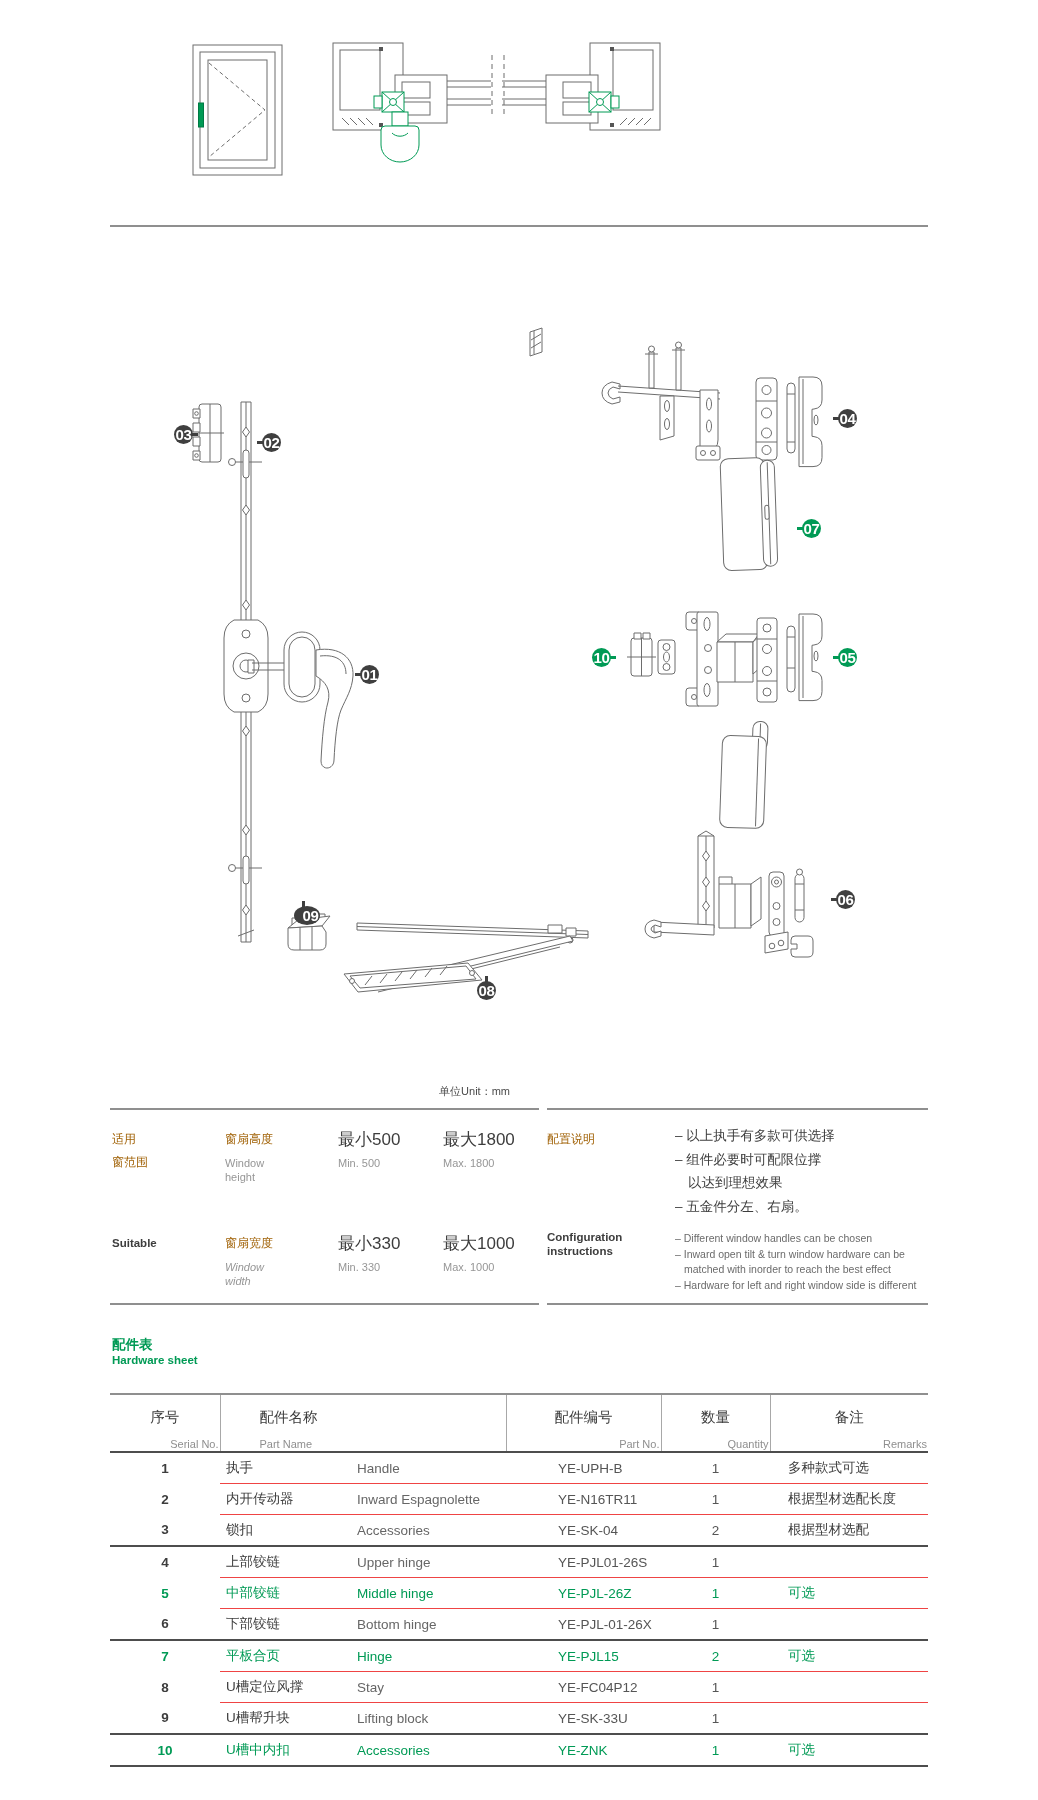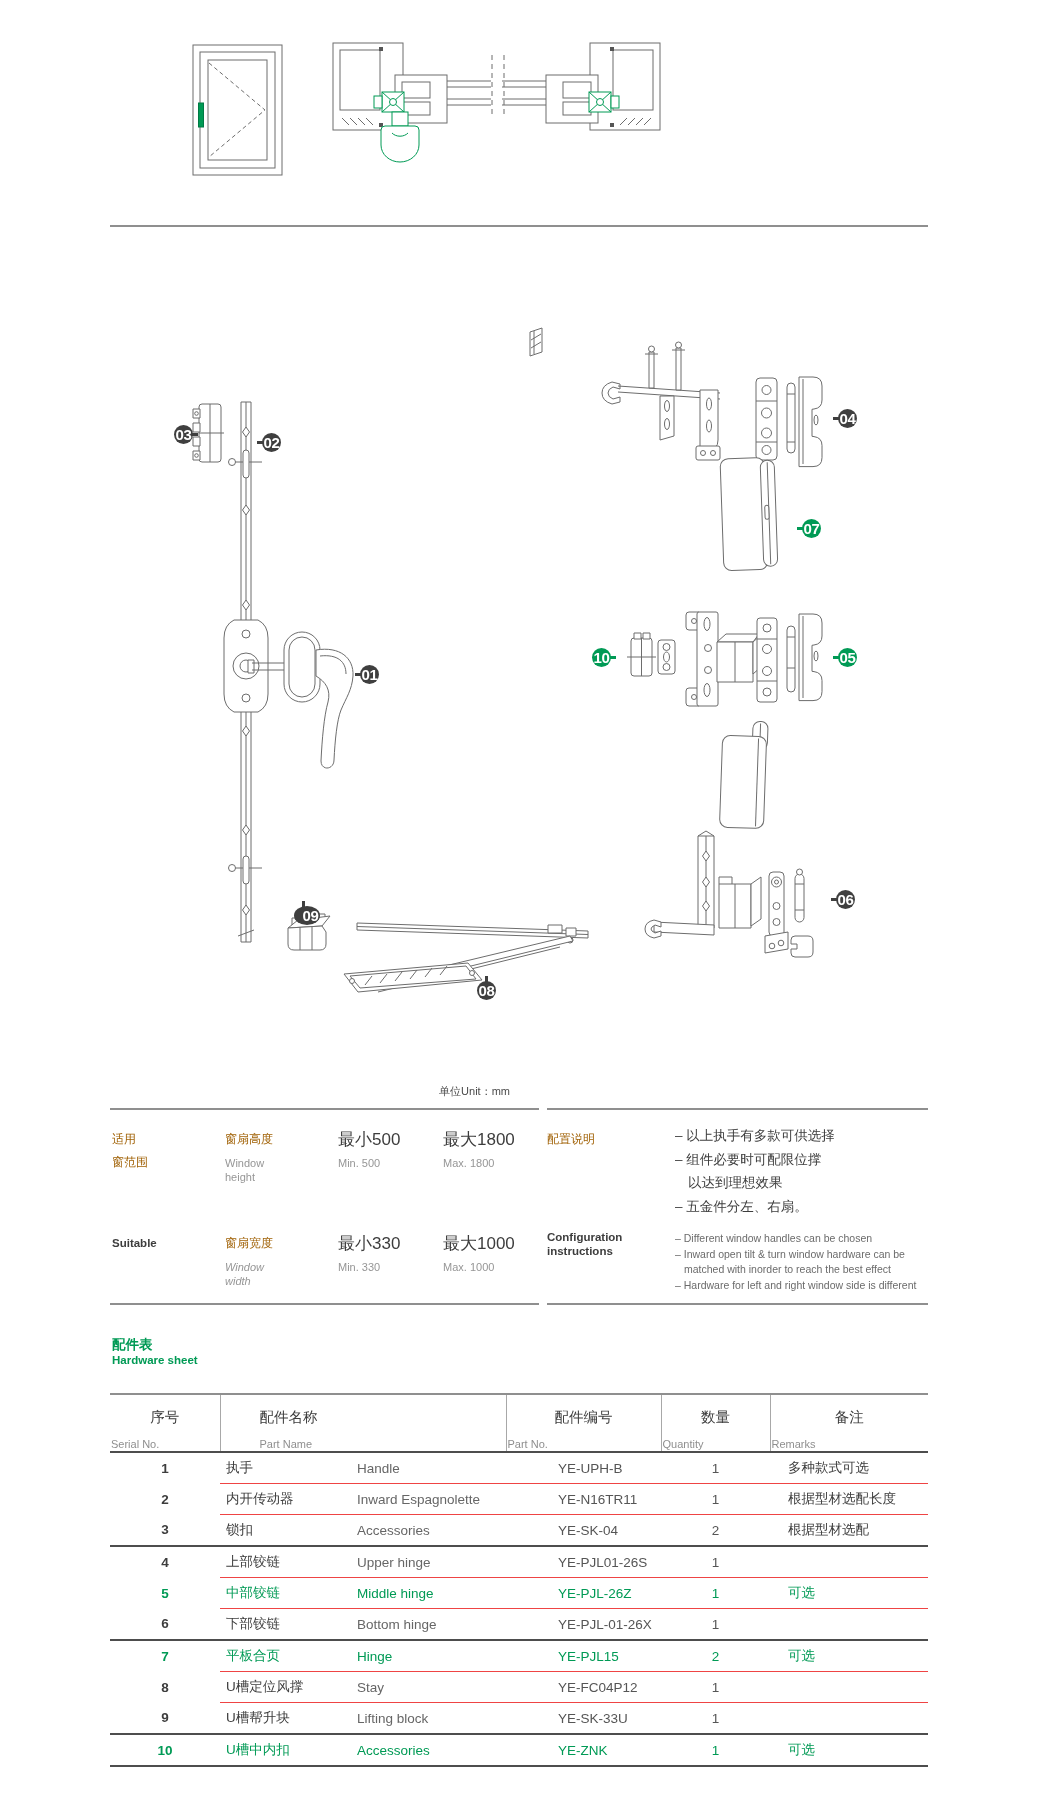--- a/index.html
+++ b/index.html
@@ -45,21 +45,21 @@
   .hw-title .cn{font-size:13.5px;font-weight:bold;color:#009a55;line-height:17px;}
   .hw-title .en{font-size:11.5px;font-weight:bold;color:#009a55;line-height:14px;}
 
   
   table.hw{position:absolute;left:110px;top:1393px;width:818px;border-collapse:collapse;
            table-layout:fixed;border-top:2px solid #8f8f8f;}
   table.hw thead tr{border-bottom:2px solid #4d4d4d;}
   table.hw thead td{border-right:1px solid #a8a8a8;vertical-align:top;padding-top:13px;height:52px;box-sizing:border-box;}
   table.hw thead td.last{border-right:none;}
   table.hw thead .hcn{font-size:14.5px;color:#3d3d3d;text-align:center;}
-  table.hw thead .hen{font-size:11px;color:#8f8f8f;text-align:left;margin-top:11px;}
+  table.hw thead .hen{font-size:11px;color:#8f8f8f;text-align:right;margin-top:11px;}
   table.hw thead td.hname .hcn,table.hw thead td.hname .hen{text-align:left;padding-left:38px;}
   table.hw tbody td{height:28px;font-size:13.5px;vertical-align:middle;}
   .c-no{text-align:center;font-weight:bold;color:#3d3d3d;font-size:12.5px;}
   .c-cn{color:#3d3d3d;padding-left:6px;}
   .c-en{color:#666;padding-left:12px;}
   .c-pn{color:#555;padding-left:52px;font-size:13px;}
   .c-qty{text-align:center;color:#555;font-size:13px;}
   .c-rm{color:#3d3d3d;padding-left:18px;}
   table.hw tbody tr.thin td:not(.c-no){border-bottom:1px solid #ef4444;}
   table.hw tbody tr.thick td{border-bottom:2px solid #4d4d4d;}

